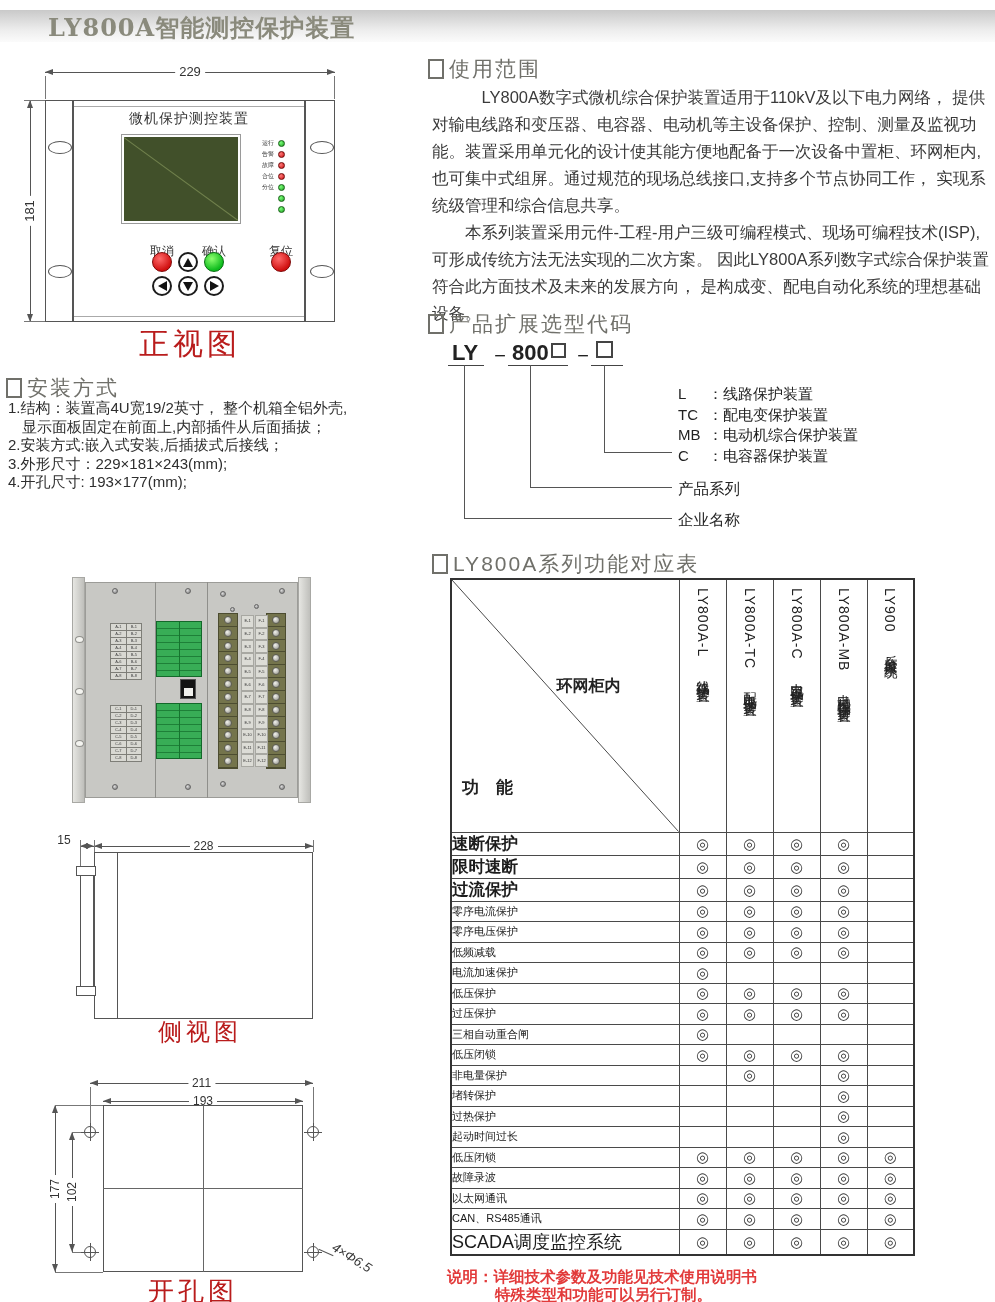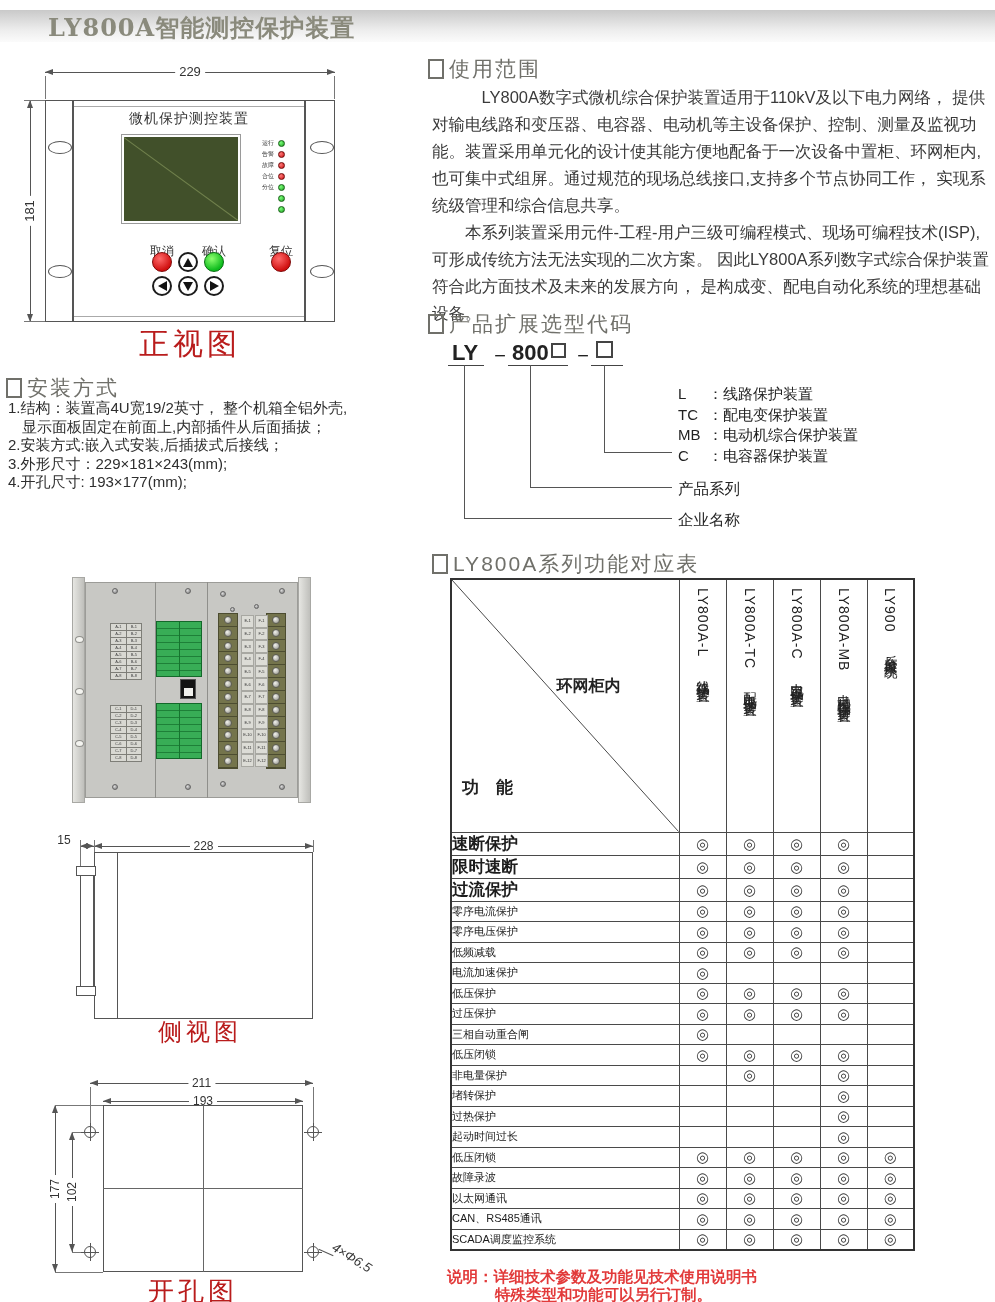--- a/index.html
+++ b/index.html
@@ -91,21 +91,21 @@
   .corner{position:relative;width:228px;}
   .corner svg{position:absolute;inset:0;width:100%;height:100%;}
   .corner .ct{position:absolute;right:58px;top:96px;font-size:16px;color:#222;}
   .corner .cb{position:absolute;left:10px;top:196px;font-size:17px;color:#222;}
   .vth{width:47px;vertical-align:top;font-weight:normal;}
   .vhead{height:100%;display:flex;flex-direction:column;align-items:center;gap:12px;padding-top:8px;box-sizing:border-box;}
   .vmodel{writing-mode:vertical-rl;text-orientation:mixed;font-size:14px;letter-spacing:1px;color:#222;}
   .vdesc{writing-mode:vertical-rl;text-orientation:mixed;font-size:13.5px;letter-spacing:2px;color:#222;}
   .flabel{padding-left:7px;font-size:11px;color:#1c1c1c;text-align:left;}
   .flabel.bold{font-weight:bold;font-size:16.5px;}
-  .flabel.small{font-size:11px;margin-left:40px;}
+  .flabel.small{font-size:18px;margin-left:40px;}
   .mark{text-align:center;font-size:15px;color:#3d3d3d;}
 
   
   .note{position:absolute;left:447px;top:1268px;color:#e23a3a;font-size:15.5px;font-weight:bold;line-height:18px;}
   .note .l2{padding-left:48px;}
 
   
   .photo{position:absolute;left:72px;top:577px;width:239px;height:226px;}
   .rail{position:absolute;top:0;width:13px;height:226px;border:1px solid #a8a8a4;box-sizing:border-box;
         background:linear-gradient(90deg,#e6e6e2,#bfbfbb);}

